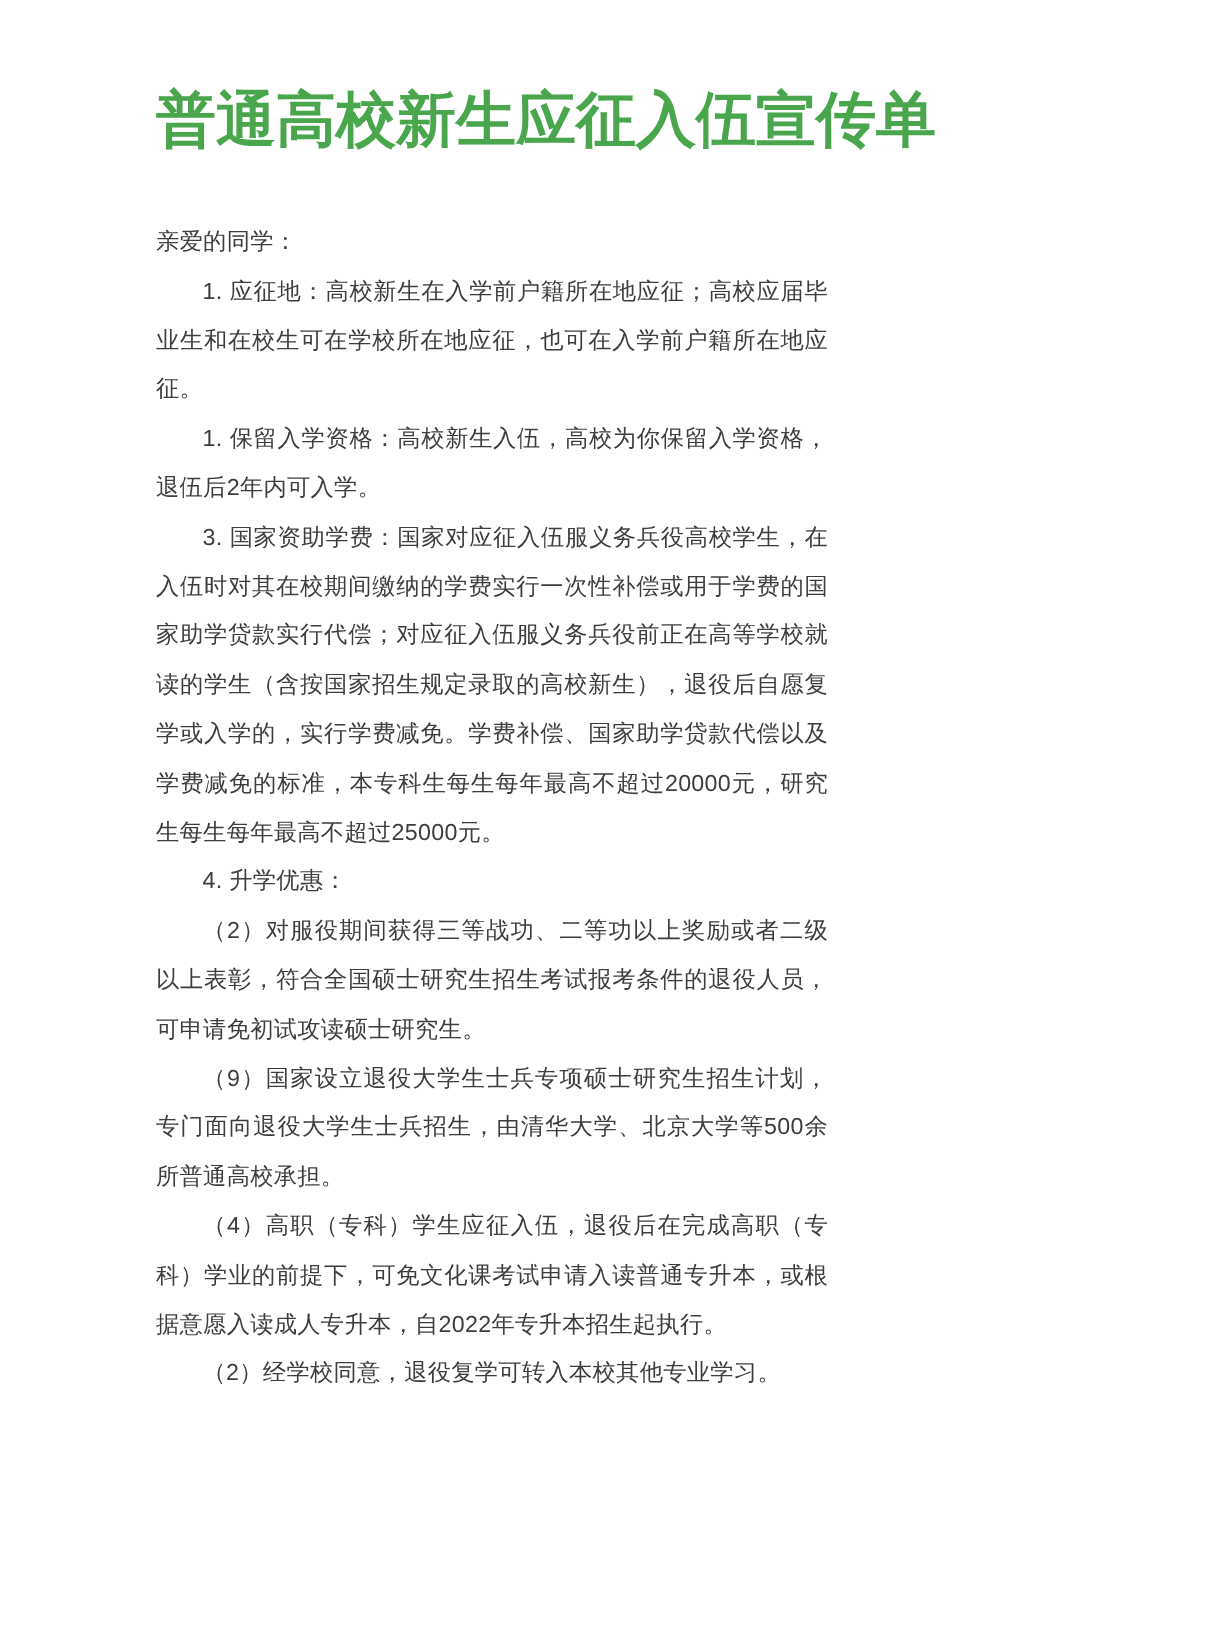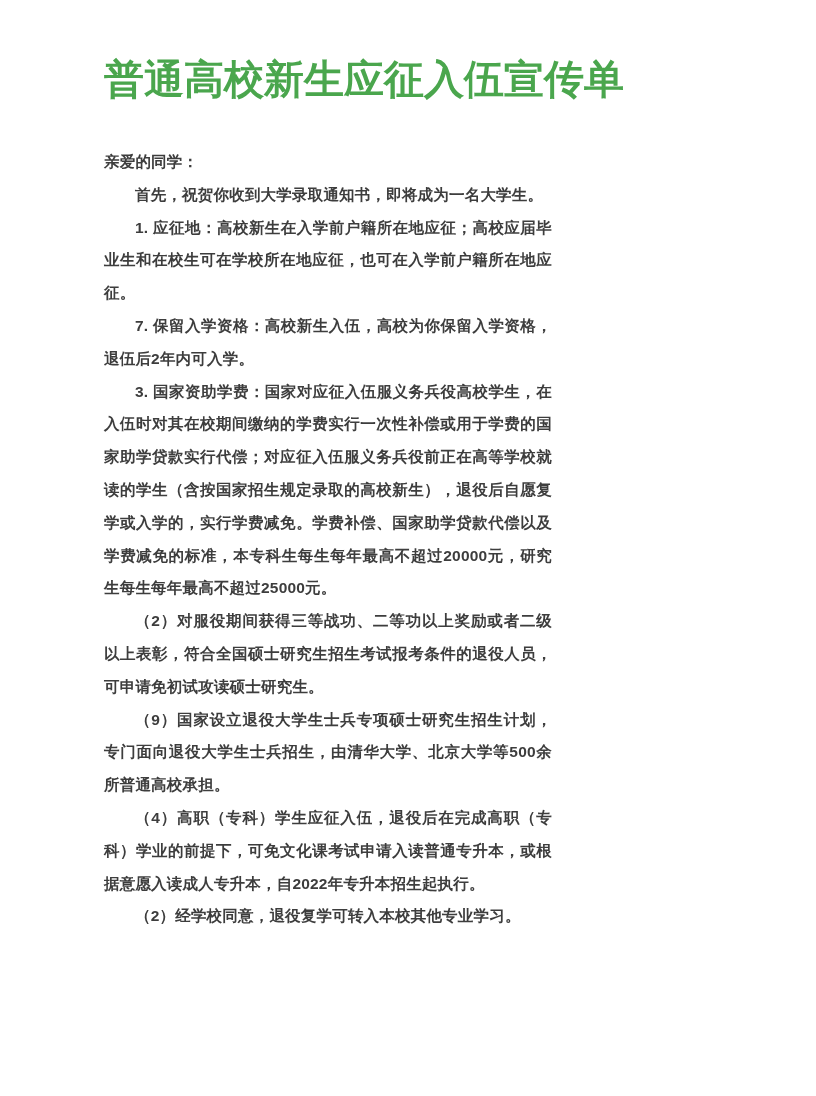--- a/index.html
+++ b/index.html
@@ -33,38 +33,37 @@
   .content {
     font-size: 15.5px;
     line-height: 32.8px;
     color: #3d3d3d;
     text-align: justify;
     letter-spacing: 0.2px;
   }
   .content p {
     margin: 0;
     padding: 0;
-    font-weight: bold;
   }
   .salutation {
     text-indent: 0;
   }
   .para {
     text-indent: 2em;
   }
 </style>
 </head>
 <body>
 
 <div class="page">
   <h1 class="doc-title" style="color: rgb(74, 166, 77);">普通高校新生应征入伍宣传单</h1>
   <div class="content" style="color: rgb(61, 61, 61);">
     <p class="salutation">亲爱的同学：</p>
-    <p class="para">首先，祝贺你收到大学录取通知书，即将成为一名大学生。</p>
     <p class="para">1. 应征地：高校新生在入学前户籍所在地应征；高校应届毕业生和在校生可在学校所在地应征，也可在入学前户籍所在地应征。</p>
-    <p class="para">7. 保留入学资格：高校新生入伍，高校为你保留入学资格，退伍后2年内可入学。</p>
+    <p class="para">1. 保留入学资格：高校新生入伍，高校为你保留入学资格，退伍后2年内可入学。</p>
     <p class="para">3. 国家资助学费：国家对应征入伍服义务兵役高校学生，在入伍时对其在校期间缴纳的学费实行一次性补偿或用于学费的国家助学贷款实行代偿；对应征入伍服义务兵役前正在高等学校就读的学生（含按国家招生规定录取的高校新生），退役后自愿复学或入学的，实行学费减免。学费补偿、国家助学贷款代偿以及学费减免的标准，本专科生每生每年最高不超过20000元，研究生每生每年最高不超过25000元。</p>
+    <p class="para">4. 升学优惠：</p>
     <p class="para">（2）对服役期间获得三等战功、二等功以上奖励或者二级以上表彰，符合全国硕士研究生招生考试报考条件的退役人员，可申请免初试攻读硕士研究生。</p>
     <p class="para">（9）国家设立退役大学生士兵专项硕士研究生招生计划，专门面向退役大学生士兵招生，由清华大学、北京大学等500余所普通高校承担。</p>
     <p class="para">（4）高职（专科）学生应征入伍，退役后在完成高职（专科）学业的前提下，可免文化课考试申请入读普通专升本，或根据意愿入读成人专升本，自2022年专升本招生起执行。</p>
     <p class="para">（2）经学校同意，退役复学可转入本校其他专业学习。</p>
   </div>
 </div>
 
 </body></html>

